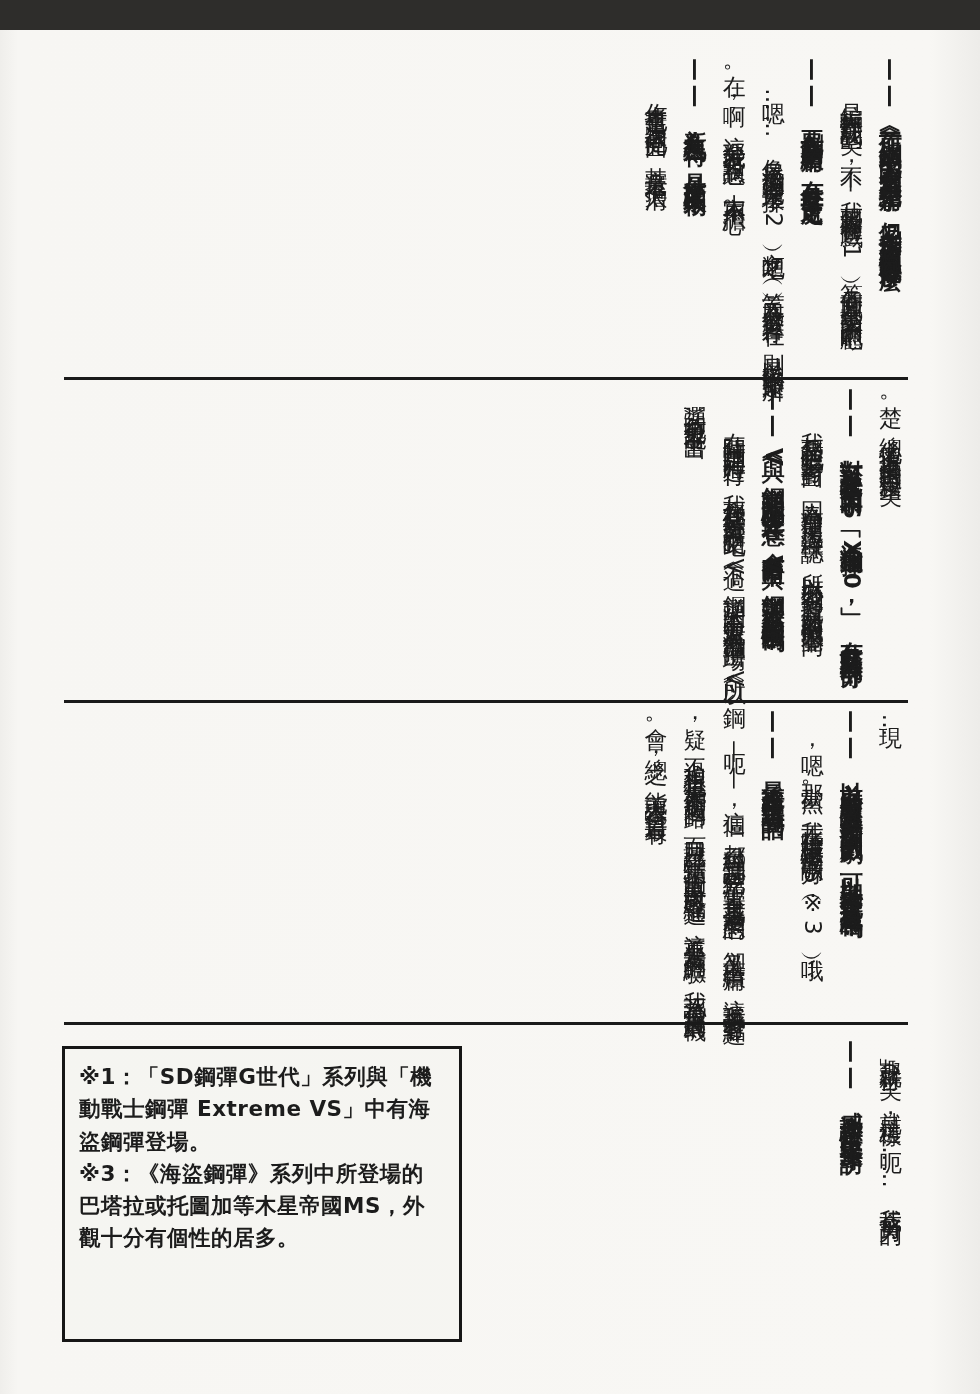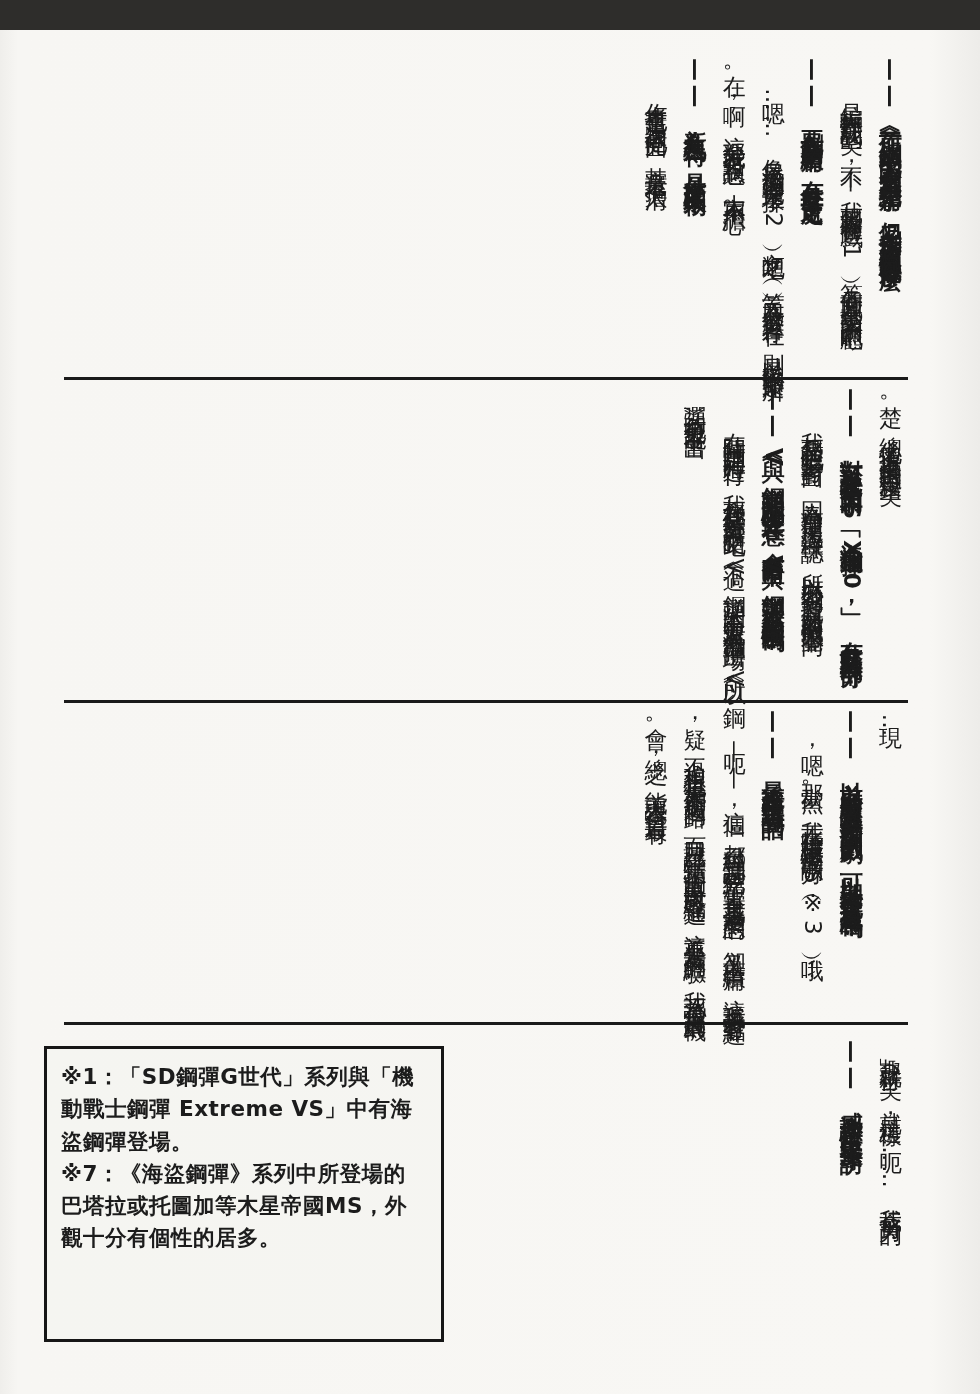--- a/index.html
+++ b/index.html
@@ -18,21 +18,21 @@
   .band p.q{font-weight:bold;}
   .band1{top:58px;}
   .band2{top:388px;}
   .band3{top:710px;}
   .band4{top:1040px;}
   .sep{position:absolute;left:64px;width:844px;height:3px;background:#1a1a1a;}
   .sep1{top:377px;}
   .sep2{top:700px;}
   .sep3{top:1022px;}
   .footnote-box{
-    position:absolute;left:44px;top:1046px;width:400px;min-height:296px;
+    position:absolute;left:62px;top:1046px;width:400px;min-height:296px;
     border:3px solid #161616;box-sizing:border-box;
     padding:12px 14px 10px 14px;
     background:rgba(244,243,240,0.5);
   }
   .footnote-box p{
     margin:0;font-size:21.5px;font-weight:bold;line-height:1.5;letter-spacing:0.5px;
   }
 </style>
 </head>
 <body>
@@ -70,14 +70,14 @@
 
 <div class="sep sep3"></div>
 
 <div class="band band4">
   <p class="a">趣」就行了（笑）。就是這樣，呃……我會努力的!!</p>
   <p class="q">——感謝您在百忙之中接受專訪！</p>
 </div>
 
 <div class="footnote-box">
   <p>※1：「SD鋼彈G世代」系列與「機動戰士鋼彈 Extreme VS」中有海盜鋼彈登場。</p>
-  <p>※7：《海盜鋼彈》系列中所登場的巴塔拉或托圖加等木星帝國MS，外觀十分有個性的居多。</p>
+  <p>※3：《海盜鋼彈》系列中所登場的巴塔拉或托圖加等木星帝國MS，外觀十分有個性的居多。</p>
 </div>
 
 </body></html>

